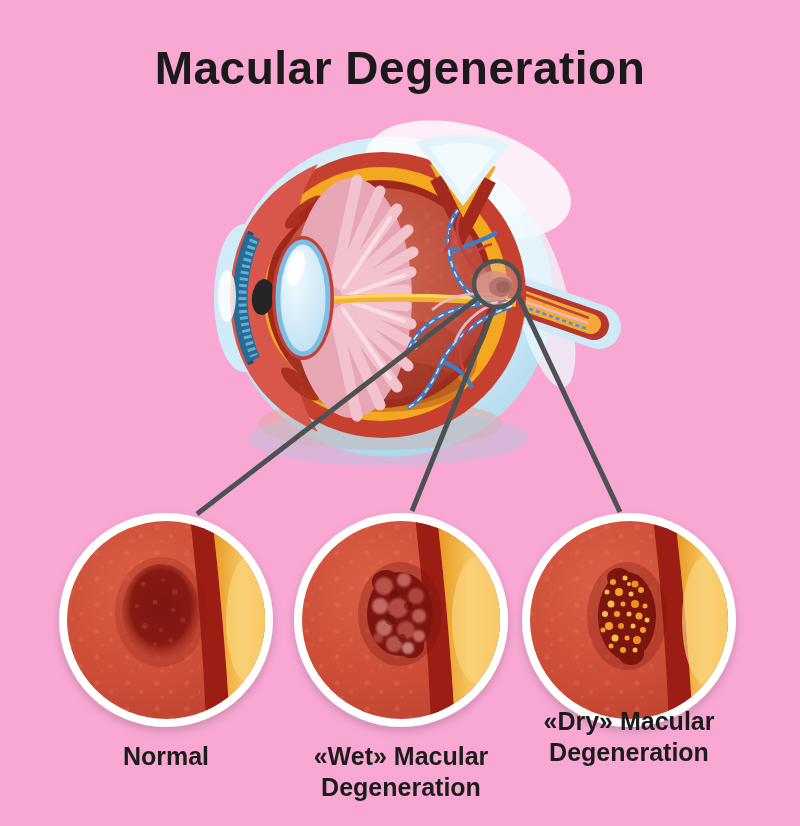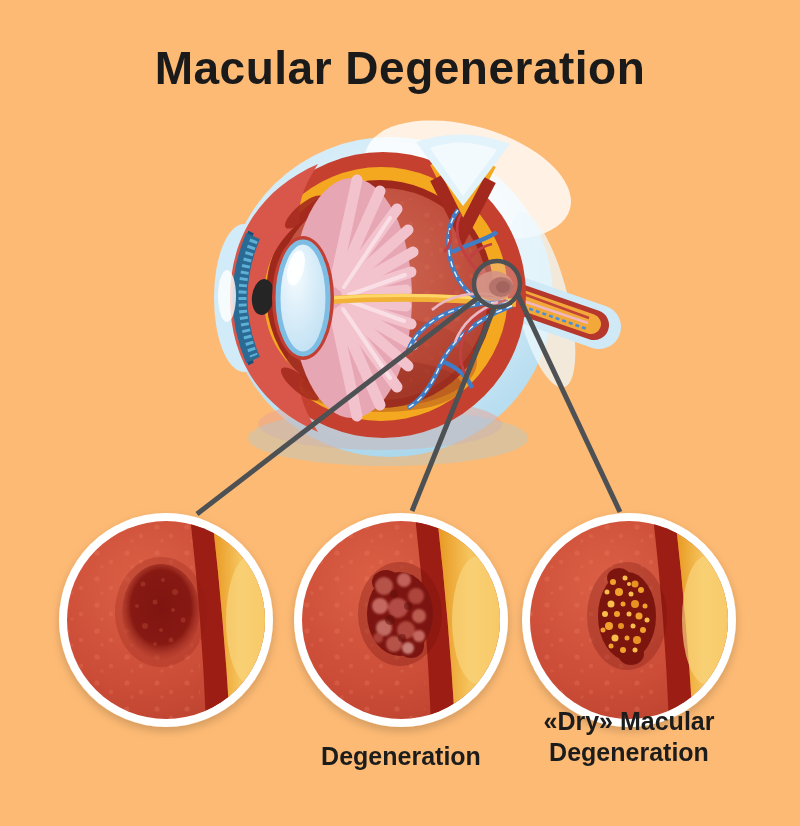--- a/index.html
+++ b/index.html
@@ -1,16 +1,16 @@
 <!DOCTYPE html>
 <html><head>
 <meta charset="utf-8">
 <style>
   html,body{margin:0;padding:0;background:#fff;}
-  .stage{position:relative;width:800px;height:826px;background:#fdba74;overflow:hidden;
+  .stage{position:relative;width:800px;height:826px;background:#f9a8d4;overflow:hidden;
          font-family:"Liberation Sans",sans-serif;}
   .title{position:absolute;top:42px;left:0;width:800px;margin:0;text-align:center;
          font-size:46px;line-height:52px;font-weight:bold;color:#1a1a1a;letter-spacing:.5px;}
   .canvas{position:absolute;left:0;top:0;}
   .panel-label{position:absolute;width:240px;text-align:center;font-size:25px;font-weight:bold;
                color:#1c1c1c;line-height:31px;}
   .panel-label span{display:block;}
   #label-normal{left:46px;top:741px;}
   #label-wet{left:281px;top:741px;}
   #label-dry{left:509px;top:706px;}
@@ -299,21 +299,26 @@
           <circle cx="629" cy="584" r="2" fill="#f8bd4b"></circle>
               <circle cx="603" cy="630" r="2.5" fill="#f0a22d"></circle>
         </g>
       </g>
     </g>
   </g>
 </svg>
 
 <h1 class="title">Macular Degeneration</h1>
 
+<div class="panel-label" id="label-normal">
+  <span>Normal</span>
+  <span></span>
+</div>
 <div class="panel-label" id="label-wet">
+  <span>«Wet» Macular</span>
   <span>Degeneration</span>
 </div>
 <div class="panel-label" id="label-dry">
   <span>«Dry» Macular</span>
   <span>Degeneration</span>
 </div>
 
 </div>
 
 </body></html>

